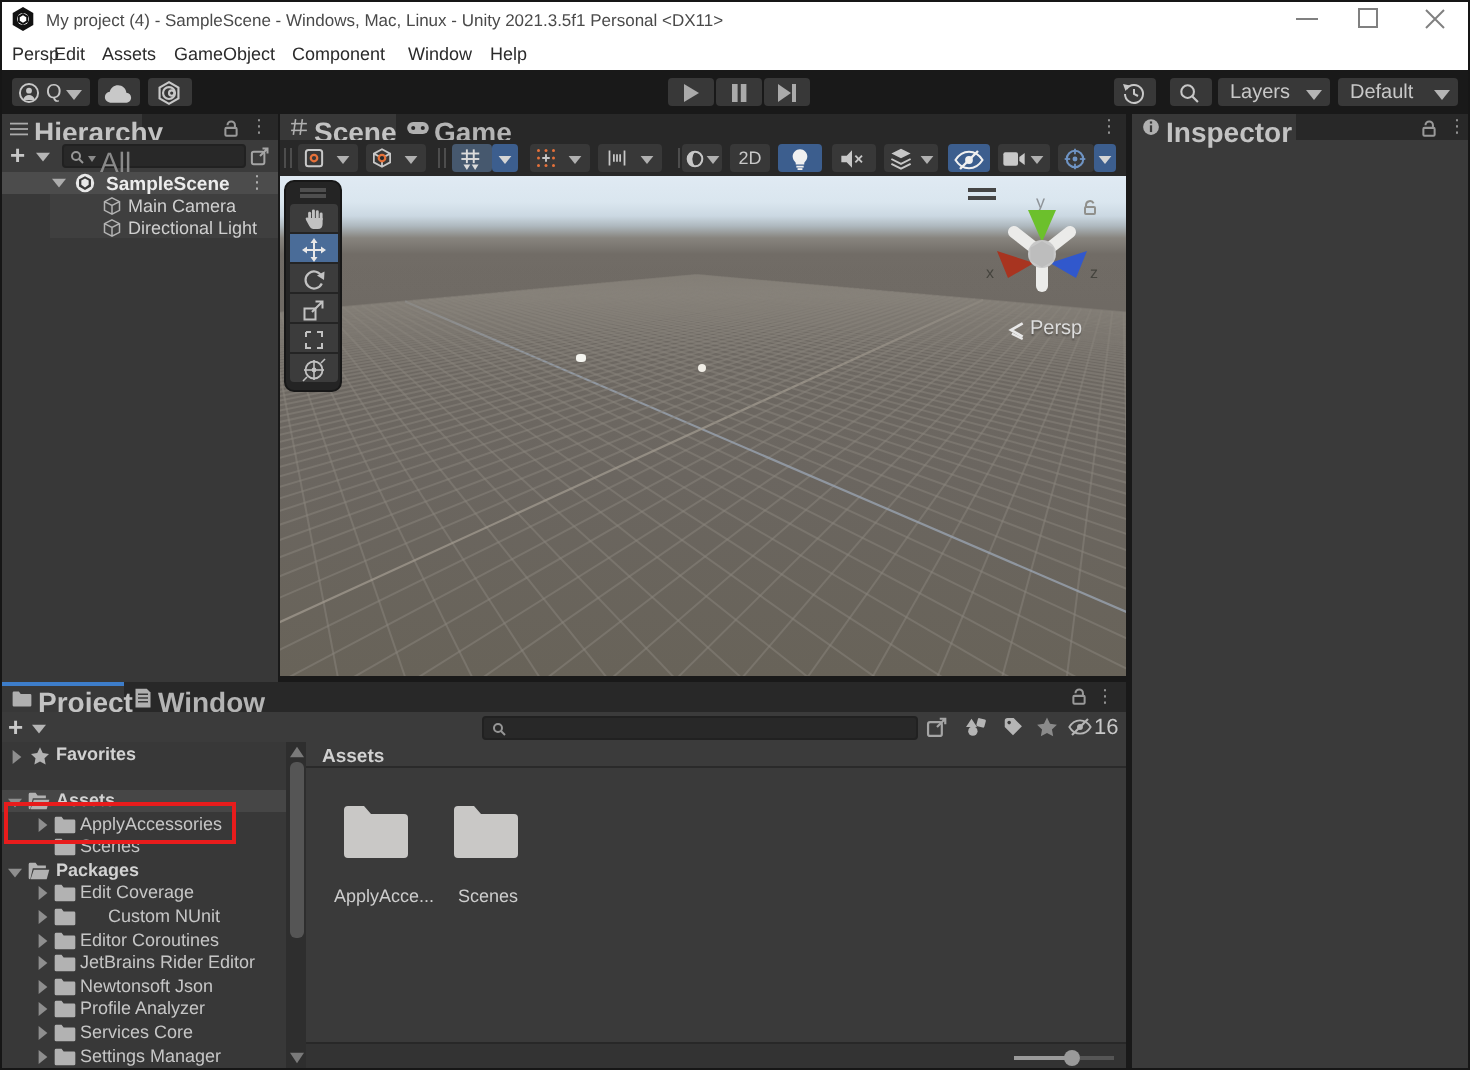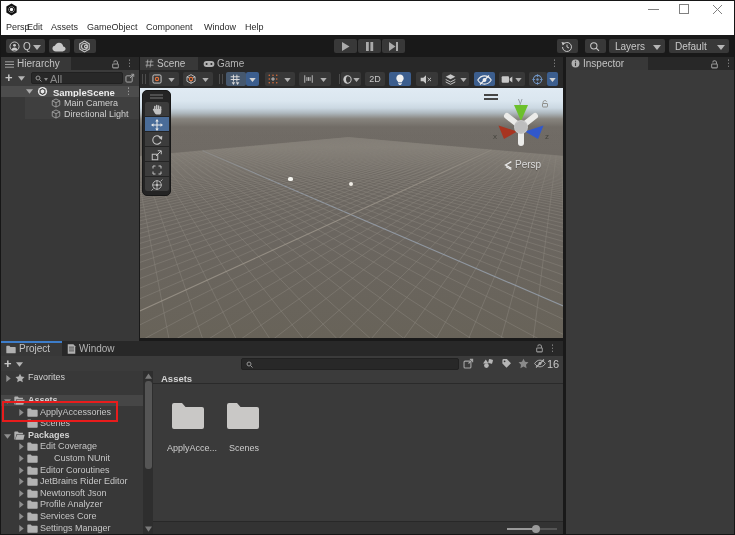--- a/index.html
+++ b/index.html
@@ -11,35 +11,36 @@
 #titlebar { left:1px; top:1px; width:733px; height:17px; background:#ffffff; color:#4a4a4a; font-size:8.5px; }
 #titlebar .ttext { position:absolute; left:22px; top:4px; }
 #menubar { left:1px; top:18px; width:733px; height:17px; background:#ffffff; color:#2b2b2b; font-size:9px; }
 .menuitem { position:absolute; top:3.5px; }
 
 #toolbar { left:1px; top:35px; width:733px; height:22px; background:#191919; }
 .tbtn { position:absolute; top:4px; height:14px; background:#383838; border-radius:2px; color:#c8c8c8; }
 
 .tabbar { background:#282828; }
 .tab-active { background:#383838; }
-.ptext { color:#c3c3c3; font-size:10px; }
+.ptext { color:#c3c3c3; font-size:14px;font-weight:bold; }
 .ptrow { left:0; width:142px; height:11px; }
 .sbtn { position:absolute; top:2px; height:14px; background:#383838; border-radius:2px; }
 </style>
 </head>
 <body>
 <div id="win">
   <div class="abs" style="left:0;top:0;width:735px;height:535px;border:1px solid #161616;z-index:200;pointer-events:none"></div>
 
   <div class="abs" id="titlebar">
     <svg class="abs" style="left:4px;top:2px" width="13" height="13" viewBox="0 0 24 24">
         <path fill="#111" d="M12 1 L21.5 6.5 L21.5 17.5 L12 23 L2.5 17.5 L2.5 6.5 Z"></path>
         <circle cx="12" cy="12" r="5.5" fill="#fff"></circle>
         <path fill="#111" d="M12 6.5 L16.8 9.2 L16.8 14.8 L12 17.5 L7.2 14.8 L7.2 9.2 Z M12 8.6 L9 10.3 L9 13.7 L12 15.4 L15 13.7 L15 10.3 Z"></path>
       </svg>
+    <div class="ttext">My project (4) - SampleScene - Windows, Mac, Linux - Unity 2021.3.5f1 Personal &lt;DX11&gt;</div>
 
     <svg class="abs" style="left:645px;top:0" width="90" height="17" viewBox="0 0 90 17">
       <line x1="2" y1="8.5" x2="13" y2="8.5" stroke="#808080" stroke-width="1"></line>
       <rect x="33.5" y="3.5" width="9" height="9" fill="none" stroke="#808080" stroke-width="1"></rect>
       <path d="M67 4 L76 13 M76 4 L67 13" stroke="#808080" stroke-width="1" fill="none"></path>
     </svg>
   </div>
 
   <div class="abs" id="menubar">
     <span class="menuitem" style="left:5px">Persp</span>
@@ -144,21 +145,21 @@
           <path d="M0 0 L8 0 L4 5 Z" fill="#b5b5b5"></path>
         </svg>
       <div class="abs" style="left:30px;top:2px;width:92px;height:12px;background:#282828;border:1px solid #212121;border-radius:2px">
         <svg class="abs" style="left:3px;top:2px" width="8" height="8" viewBox="0 0 16 16">
             <circle cx="6" cy="6" r="4" fill="none" stroke="#969696" stroke-width="2"></circle>
             <line x1="9" y1="9" x2="13" y2="13" stroke="#969696" stroke-width="2"></line>
           </svg>
         <svg class="abs" style="left:12px;top:5px" width="4" height="3" viewBox="0 0 4 3">
             <path d="M0 0 L4 0 L2 3 Z" fill="#8a8a8a"></path>
           </svg>
-          <span class="abs" style="left:18px;top:0px;color:#8a8a8a;font-size:11px">All</span>
+          <span class="abs" style="left:18px;top:0px;color:#8a8a8a;font-size:14px">All</span>
       </div>
       <svg class="abs" style="left:124px;top:3px" width="10" height="10" viewBox="0 0 16 16">
           <rect x="1.5" y="4.5" width="10" height="10" rx="1.5" fill="none" stroke="#a5a5a5" stroke-width="1.6"></rect>
           <path d="M8 8 L14 2 M10 2 L14 2 L14 6" fill="none" stroke="#a5a5a5" stroke-width="1.6"></path>
         </svg>
     </div>
 
     <div class="abs" style="left:0;top:29px;width:138px;height:11px;background:#4c4c4c">
       <svg class="abs" style="left:25px;top:3px" width="7" height="5" viewBox="0 0 8 5">
           <path d="M0 0 L8 0 L4 5 Z" fill="#adadad"></path>
@@ -693,21 +694,21 @@
     </div>
 
     <div class="abs" id="ptree" style="left:0;top:30px;width:142px;height:163px;background:#383838;color:#c6c6c6;font-size:9px;overflow:hidden">
       <div class="abs" style="left:0;top:1px;width:142px;height:11px">
         <svg class="abs" style="left:5px;top:3px" width="5" height="7" viewBox="0 0 5 8">
             <path d="M0 0 L5 4 L0 8 Z" fill="#8e8e8e"></path>
           </svg>
         <svg class="abs" style="left:14px;top:1px" width="10" height="10" viewBox="0 0 16 16">
             <path fill="#b2b2b2" d="M8 1 L10.2 5.6 L15.2 6.3 L11.6 9.8 L12.5 14.8 L8 12.4 L3.5 14.8 L4.4 9.8 L0.8 6.3 L5.8 5.6 Z"></path>
           </svg>
-        <span class="abs" style="left:27px;top:0;font-weight:normal;color:#d2d2d2">Favorites</span>
+        <span class="abs" style="left:27px;top:0;font-weight:bold;color:#d2d2d2">Favorites</span>
       </div>
       <div class="abs" style="left:0;top:24px;width:142px;height:11px;background:#464646">
         <svg class="abs" style="left:3px;top:4px" width="7" height="5" viewBox="0 0 8 5">
             <path d="M0 0 L8 0 L4 5 Z" fill="#8e8e8e"></path>
           </svg>
         <svg class="abs" style="left:13px;top:1px" width="11" height="9" viewBox="0 0 16 13">
             <path fill="#b2b2b2" d="M0.5 1.5 A1 1 0 0 1 1.5 0.5 L5.5 0.5 L7 2.5 L13 2.5 L13 4.5 L3.5 4.5 L1.8 12 L1.5 12.5 A1 1 0 0 1 0.5 11.5 Z"></path>
             <path fill="#b2b2b2" d="M4.2 5.5 L15.5 5.5 L13.6 12.5 L1.9 12.5 Z"></path>
           </svg>
         <span class="abs" style="left:27px;top:0;font-weight:bold;color:#d2d2d2">Assets</span>

